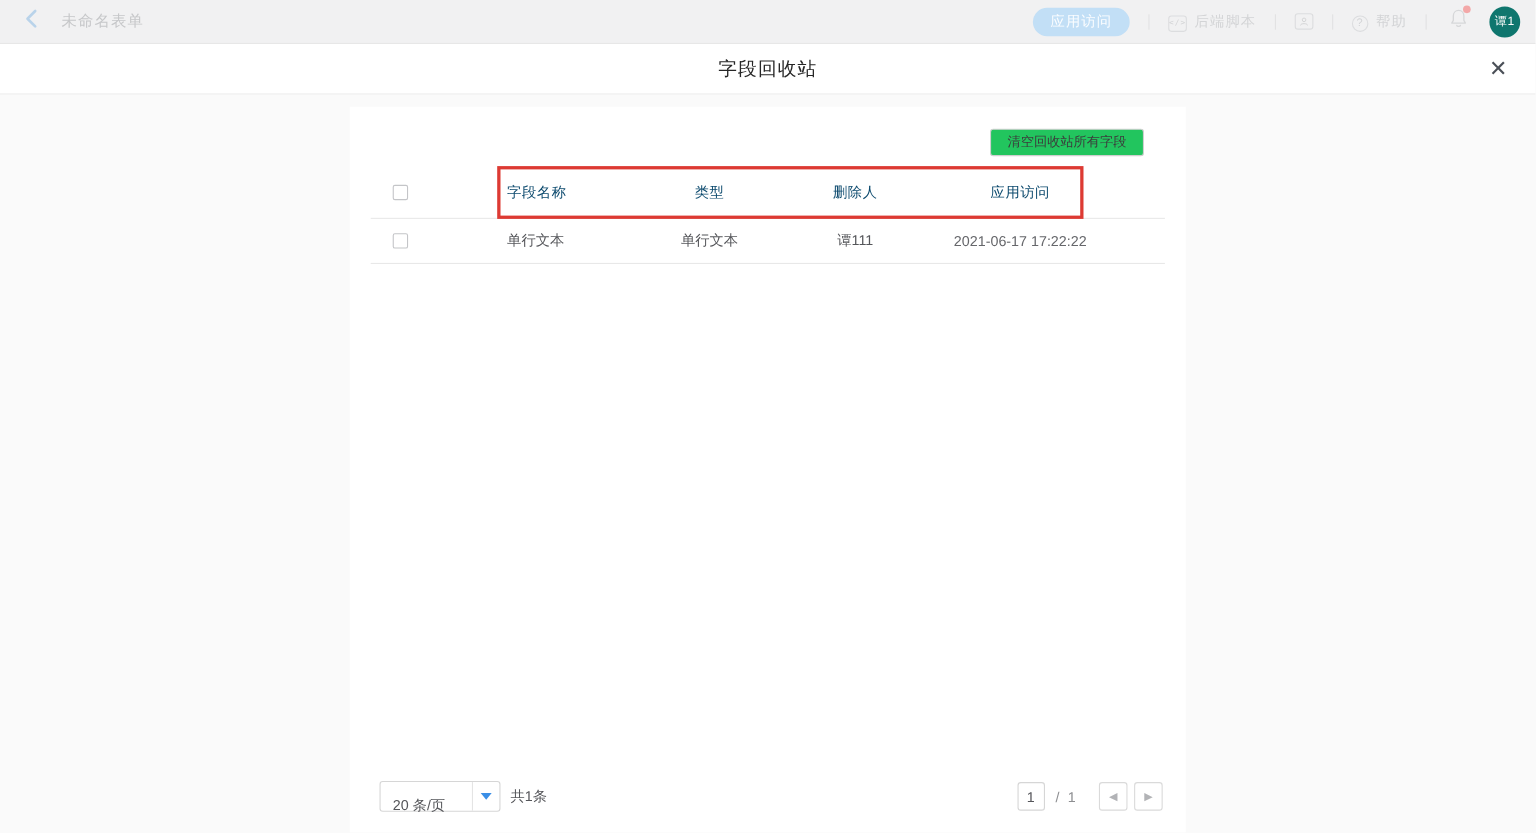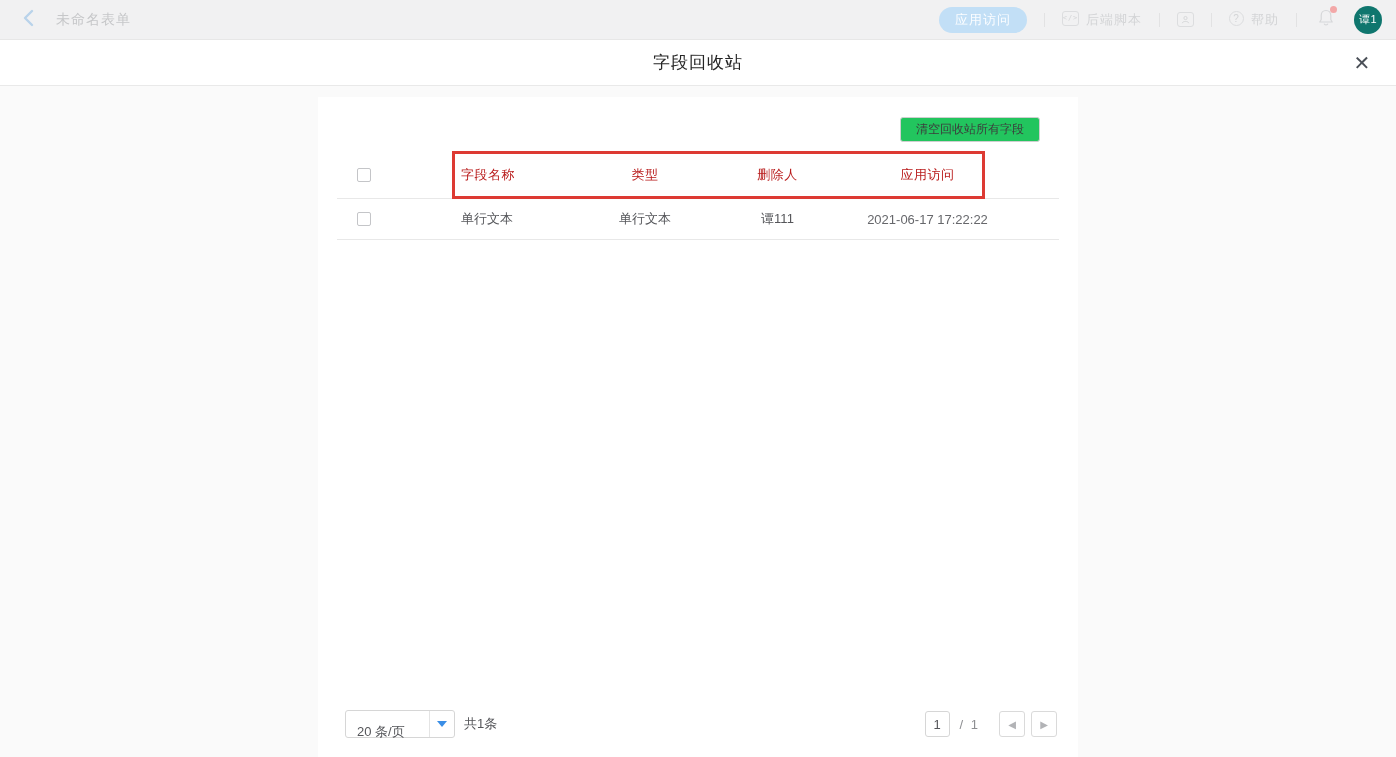--- a/index.html
+++ b/index.html
@@ -25,21 +25,21 @@
   .topbar-right { margin-left: auto; display: flex; align-items: center; }
   .pill-btn {
     background: #c2dff6; color: #fbfdff;
     border: none; border-radius: 14px;
     height: 26px; padding: 0 16px;
     font-size: 13px; letter-spacing: 1px;
     display: flex; align-items: center; cursor: pointer;
     font-family: inherit;
   }
   .tb-divider { width: 1px; height: 14px; background: #e2e2e3; margin: 0 17px; }
-  .tb-item { display: flex; align-items: flex-start; gap: 7px; color: #d3d4d6; font-size: 13px; letter-spacing: 1px; cursor: pointer; }
+  .tb-item { display: flex; align-items: flex-end; gap: 7px; color: #d3d4d6; font-size: 13px; letter-spacing: 1px; cursor: pointer; }
   .mini-rect-icon {
     width: 17px; height: 15px; border: 1px solid #dcdddf; border-radius: 3px;
     display: flex; align-items: center; justify-content: center;
     font-size: 7px; color: #d3d4d6; font-family: "DejaVu Sans Mono", monospace;
   }
   .q-icon {
     width: 15px; height: 15px; border: 1px solid #dcdddf; border-radius: 50%;
     display: flex; align-items: center; justify-content: center;
     font-size: 10px; color: #d3d4d6;
   }
@@ -89,21 +89,21 @@
   
   .table { position: absolute; top: 55px; left: 19px; width: 722px; }
   .t-row { display: flex; align-items: center; }
   .t-head { height: 47px; border-bottom: 1px solid #e8e8e8; }
   .t-data { height: 41px; border-bottom: 1px solid #e8e8e8; }
   .col-check { width: 115px; padding-left: 20px; }
   .col-name  { width: 128px; padding-left: 9px; text-align: left; }
   .col-type  { width: 130px; text-align: center; }
   .col-user  { width: 135px; text-align: center; }
   .col-time  { width: 165px; text-align: center; }
-  .t-head .hcell { font-size: 13px; color: #b91c1c; letter-spacing: 0.5px; }
+  .t-head .hcell { font-size: 13px; color: #0c4a6e; letter-spacing: 0.5px; }
   .t-data .dcell { font-size: 13px; color: #55565a; }
   .t-data .col-time { color: #66676b; }
   .checkbox {
     width: 14px; height: 14px; display: block;
     border: 1px solid #c4c5c8; border-radius: 2px; background: #fff;
     cursor: pointer;
   }
 
   
   .red-rect {

